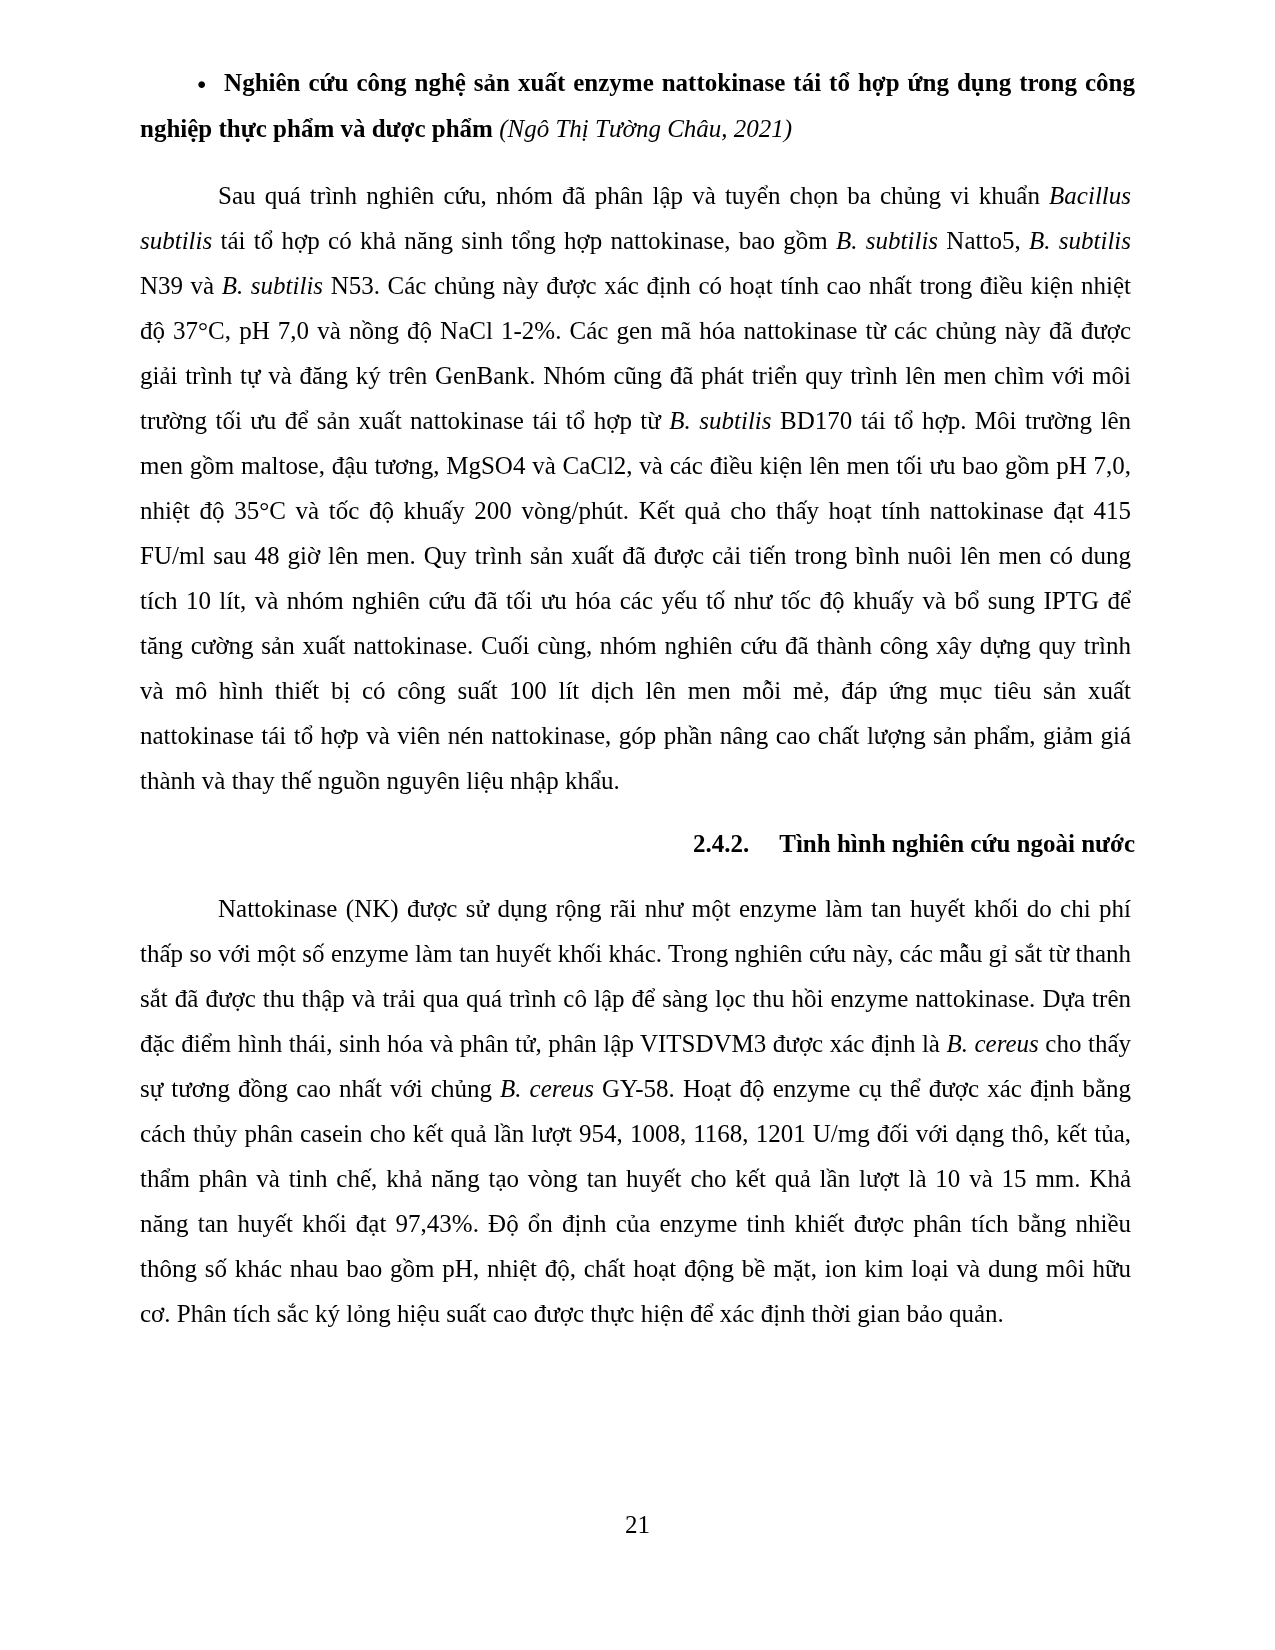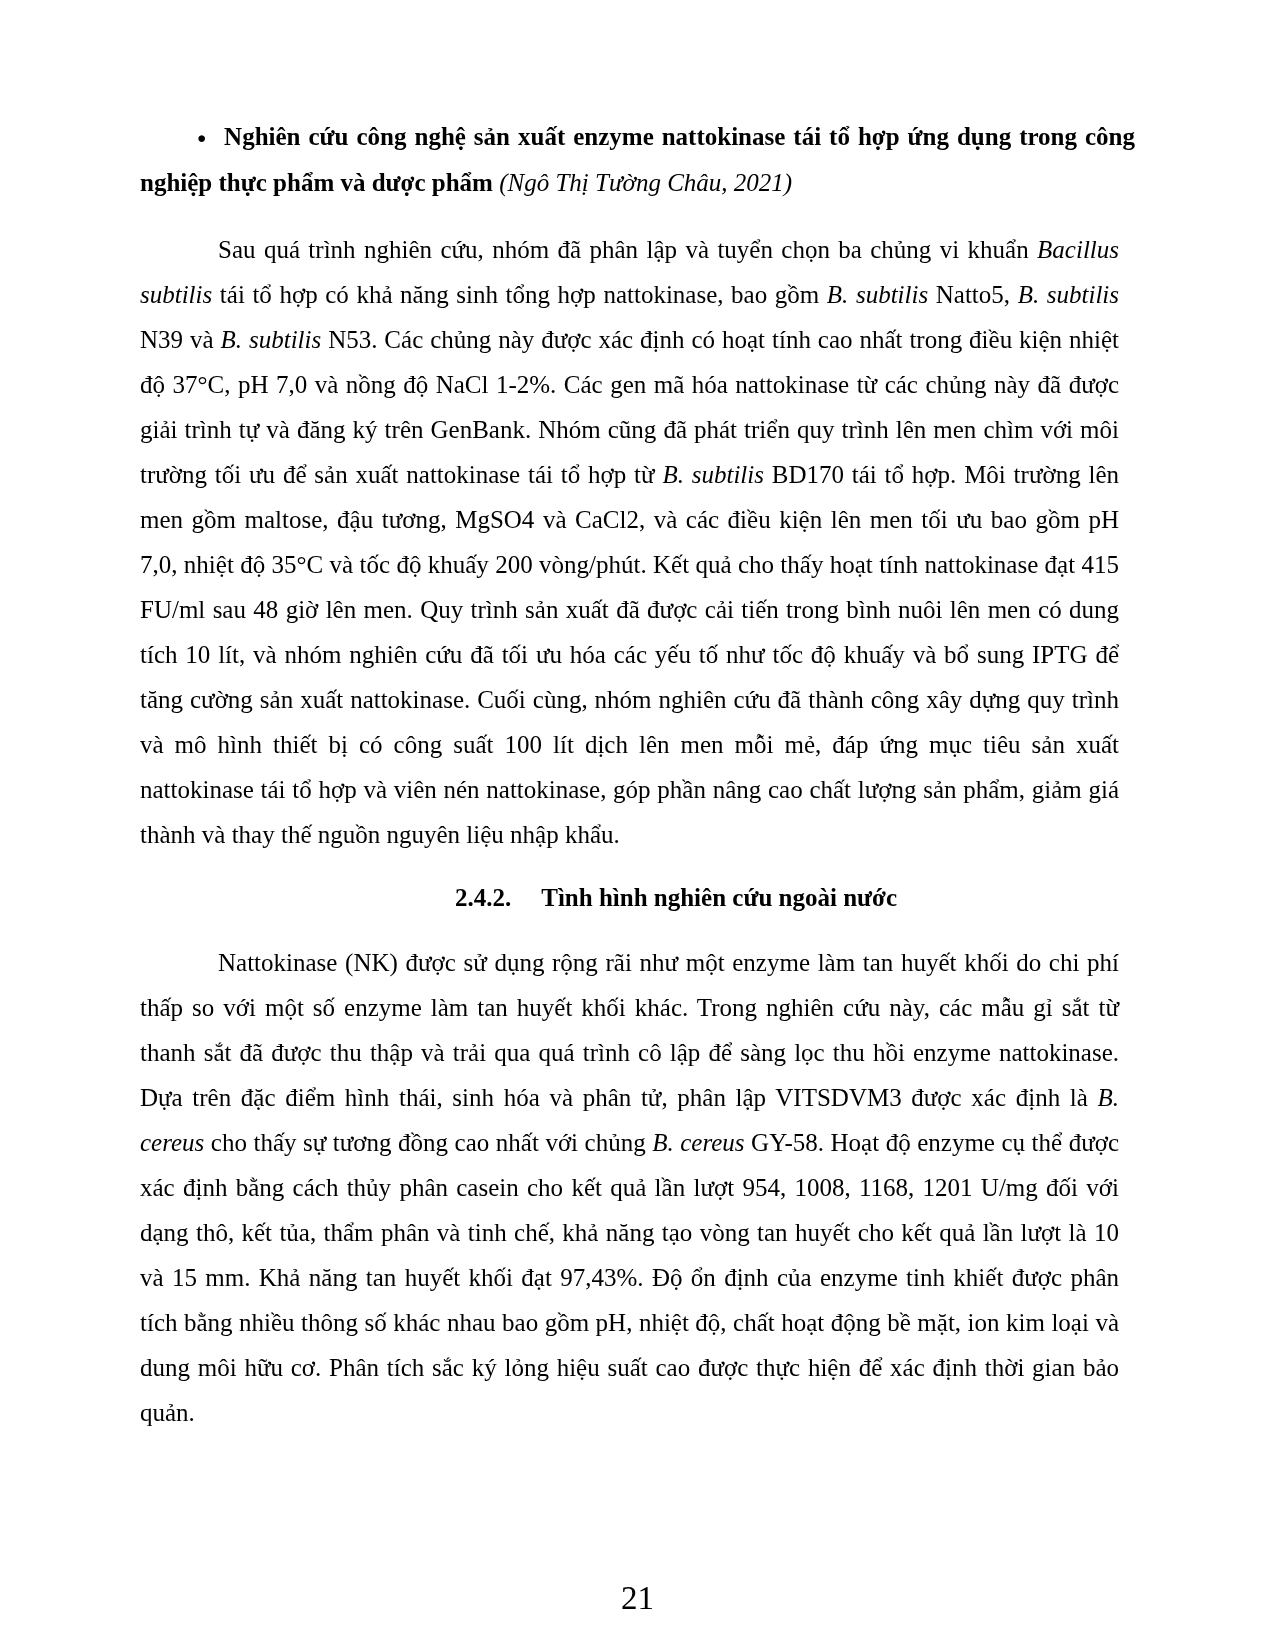--- a/index.html
+++ b/index.html
@@ -10,21 +10,21 @@
     color: #000000;
     font-family: "Liberation Serif", "DejaVu Serif", serif;
     position: relative;
     overflow: hidden;
   }
   .doc {
     position: absolute;
     left: 140px;
     top: 0;
     width: 995px;
-    padding-top: 114px;
+    padding-top: 60px;
     font-size: 25px;
     line-height: 45px;
     text-align: justify;
   }
   .block { text-align: justify; }
   .run.b { font-weight: bold; }
   .run.i { font-style: italic; }
 
   
   .bullet-heading {
@@ -38,42 +38,42 @@
     margin: 0;
   }
   .dot {
     font-size: 0.62em;
     vertical-align: 0.12em;
     margin-right: 16px;
     letter-spacing: 0;
   }
   .paragraph {
     text-indent: 78px;
-    margin: 0 16px 18px 0;
+    margin: 0 4px 18px 0;
     font-family: Liberation Serif, serif;
   }
   .paragraph.last { margin-bottom: 0; }
   .numbered-heading {
     padding-left: 77px;
     font-weight: bold;
     margin: 0 0 20px 0;
-    text-align: center;
+    text-align: right;
     font-family: Liberation Serif, serif;
   }
   .secnum {
     font-weight: bold;
     margin-right: 30px;
   }
   .page-number {
     position: absolute;
-    top: 1576px;
+    top: 1502px;
     left: 0;
     width: 100%;
     text-align: center;
-    font-size: 33px;
+    font-size: 25px;
     line-height: 45px;
   }
 </style>
 </head>
 <body>
 
 <div class="page">
   <main class="doc" id="doc">
       <div class="block bullet-heading"><span class="dot">●</span><span class="run b">Nghiên cứu công nghệ sản xuất enzyme nattokinase tái tổ hợp ứng dụng trong công nghiệp thực phẩm và dược phẩm </span><span class="run i">(Ngô Thị Tường Châu, 2021)</span></div>
       <div class="block paragraph"><span class="run">Sau quá trình nghiên cứu, nhóm đã phân lập và tuyển chọn ba chủng vi khuẩn </span><span class="run i">Bacillus subtilis</span><span class="run"> tái tổ hợp có khả năng sinh tổng hợp nattokinase, bao gồm </span><span class="run i">B. subtilis</span><span class="run"> Natto5, </span><span class="run i">B. subtilis</span><span class="run"> N39 và </span><span class="run i">B. subtilis</span><span class="run"> N53. Các chủng này được xác định có hoạt tính cao nhất trong điều kiện nhiệt độ 37°C, pH 7,0 và nồng độ NaCl 1-2%. Các gen mã hóa nattokinase từ các chủng này đã được giải trình tự và đăng ký trên GenBank. Nhóm cũng đã phát triển quy trình lên men chìm với môi trường tối ưu để sản xuất nattokinase tái tổ hợp từ </span><span class="run i">B. subtilis</span><span class="run"> BD170 tái tổ hợp. Môi trường lên men gồm maltose, đậu tương, MgSO4 và CaCl2, và các điều kiện lên men tối ưu bao gồm pH 7,0, nhiệt độ 35°C và tốc độ khuấy 200 vòng/phút. Kết quả cho thấy hoạt tính nattokinase đạt 415 FU/ml sau 48 giờ lên men. Quy trình sản xuất đã được cải tiến trong bình nuôi lên men có dung tích 10 lít, và nhóm nghiên cứu đã tối ưu hóa các yếu tố như tốc độ khuấy và bổ sung IPTG để tăng cường sản xuất nattokinase. Cuối cùng, nhóm nghiên cứu đã thành công xây dựng quy trình và mô hình thiết bị có công suất 100 lít dịch lên men mỗi mẻ, đáp ứng mục tiêu sản xuất nattokinase tái tổ hợp và viên nén nattokinase, góp phần nâng cao chất lượng sản phẩm, giảm giá thành và thay thế nguồn nguyên liệu nhập khẩu.</span></div>

